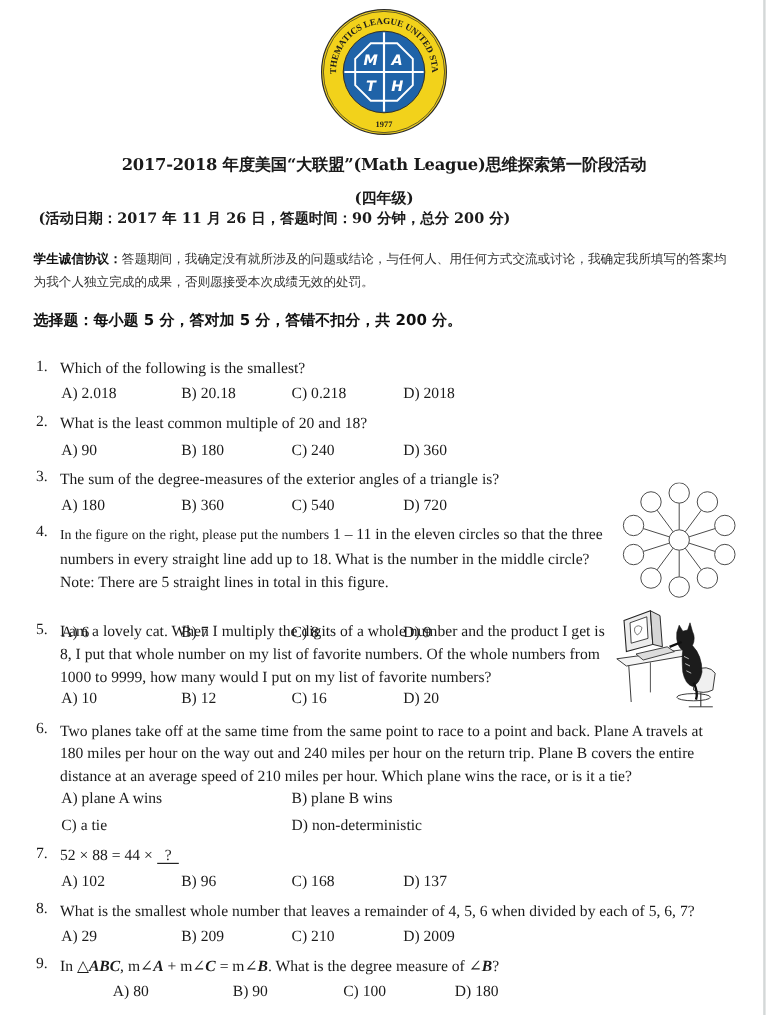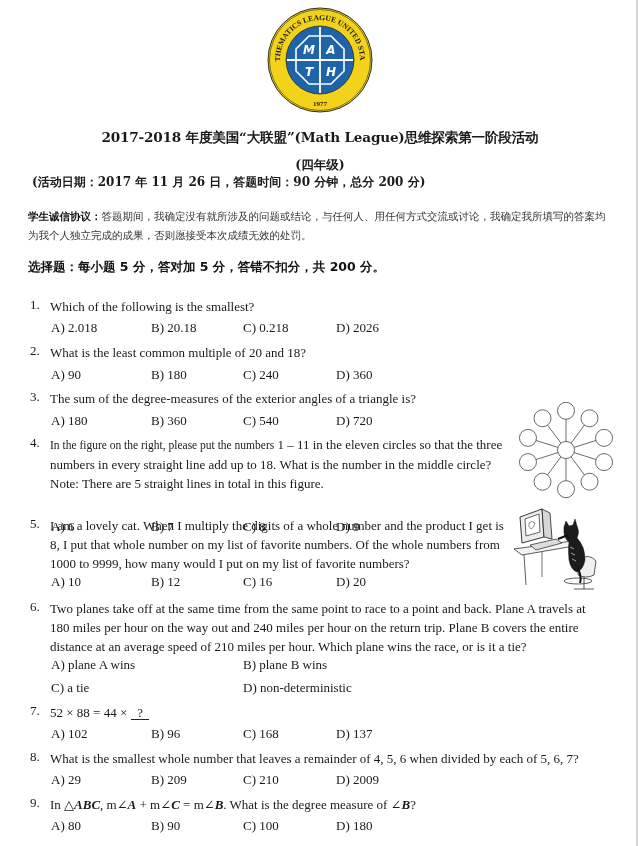--- a/index.html
+++ b/index.html
@@ -177,21 +177,21 @@
 <div class="section">选择题：每小题 5 分，答对加 5 分，答错不扣分，共 200 分。</div>
 
 <div class="q" style="top:297px;width:560px;">
   <span class="num">1.</span>
   <div class="stem">Which of the following is the smallest?</div>
 </div>
 <div class="opts" style="top:320px;">
   <span class="o-a">A) 2.018</span>
   <span class="o-b">B) 20.18</span>
   <span class="o-c">C) 0.218</span>
-  <span class="o-d">D) 2026</span>
+  <span class="o-d">D) 2018</span>
 </div>
 
 <div class="q" style="top:343px;width:560px;">
   <span class="num">2.</span>
   <div class="stem">What is the least common multiple of 20 and 18?</div>
 </div>
 <div class="opts" style="top:367px;">
   <span class="o-a">A) 90</span>
   <span class="o-b">B) 180</span>
   <span class="o-c">C) 240</span>
@@ -311,18 +311,18 @@
   <span class="o-a">A) 29</span>
   <span class="o-b">B) 209</span>
   <span class="o-c">C) 210</span>
   <span class="o-d">D) 2009</span>
 </div>
 
 <div class="q" style="top:795px;width:560px;">
   <span class="num">9.</span>
   <div class="stem"><span>In △</span><i class="it">ABC</i><span>, m∠</span><i class="it">A</i><span> + m∠</span><i class="it">C</i><span> = m∠</span><i class="it">B</i><span>. What is the degree measure of ∠</span><i class="it">B</i><span>?</span></div>
 </div>
-<div class="opts" style="top:818px;">
+<div class="opts" style="top:818px;margin-left:43px;">
   <span class="o-a">A) 80</span>
   <span class="o-b">B) 90</span>
   <span class="o-c">C) 100</span>
   <span class="o-d">D) 180</span>
 </div>
 
 </body></html>

